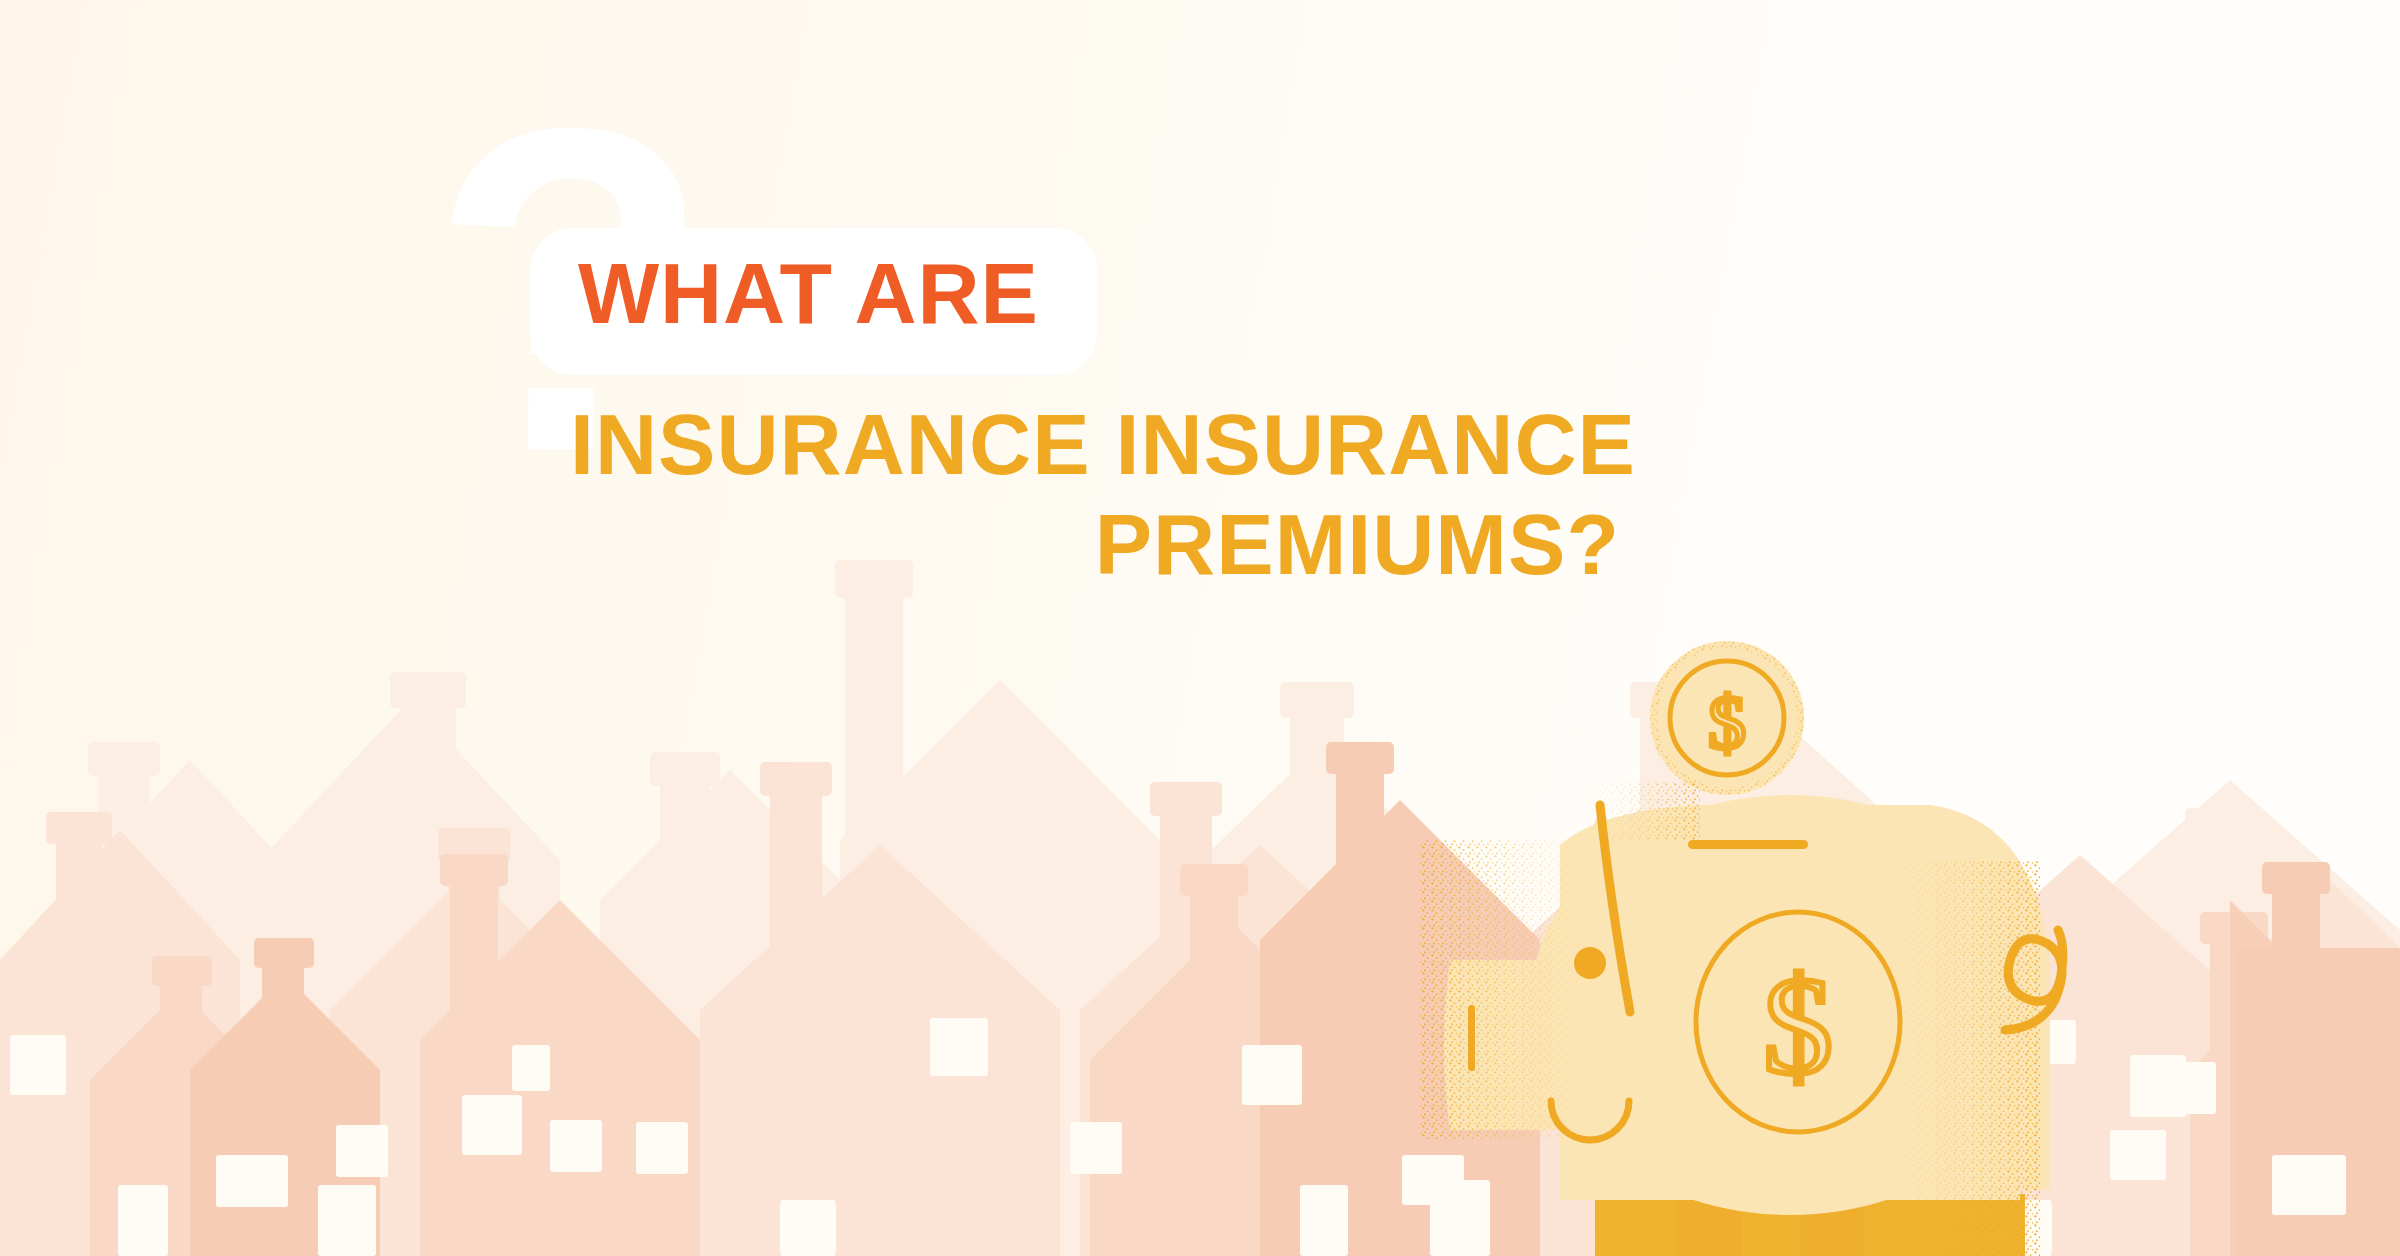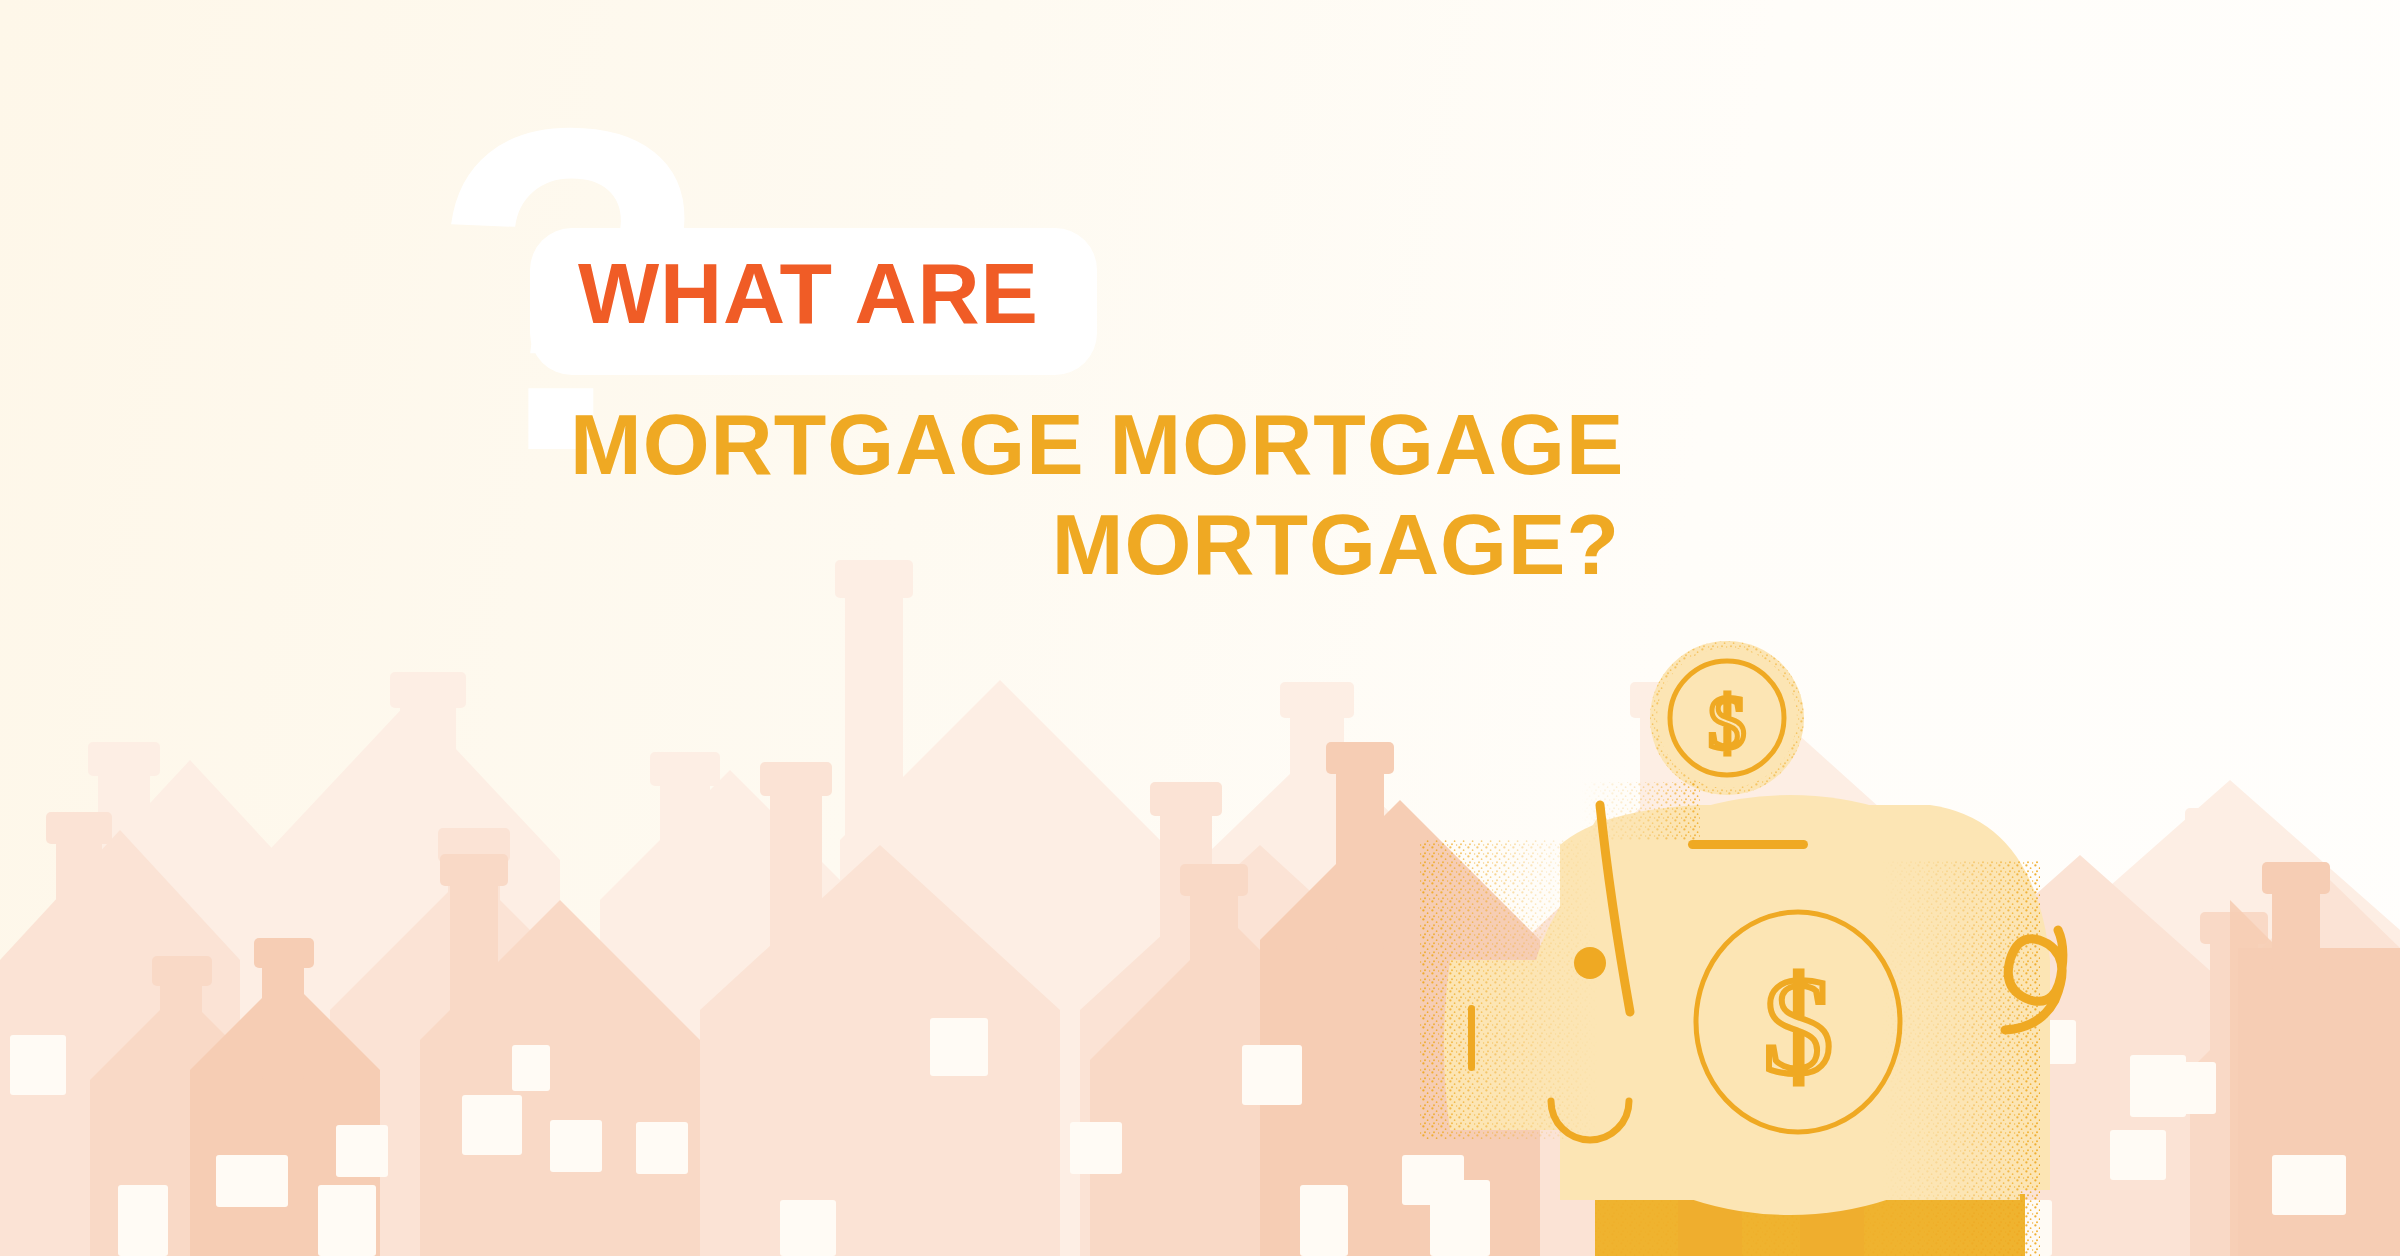--- a/index.html
+++ b/index.html
@@ -300,17 +300,17 @@
       <g fill="none" stroke="#EFA923" stroke-width="9" stroke-linecap="round">
         <path d="M2005 1030 Q2040 1028 2055 1000 Q2072 960 2048 944 Q2020 928 2010 960 Q2002 990 2030 1000 Q2058 1008 2062 968 Q2065 945 2058 930"></path>
       </g>
     </g>
   </svg>
 
   <div class="headline">
     <div class="line1-wrap">
       <span class="line1">WHAT ARE</span>
     </div>
-    <span class="line2">MORTGAGE MORTGAGE</span>
-    <span class="line3">MORTGAGE?</span>
+    <span class="line2">INSURANCE INSURANCE</span>
+    <span class="line3">PREMIUMS?</span>
   </div>
 
 </div>
 
 </body></html>

